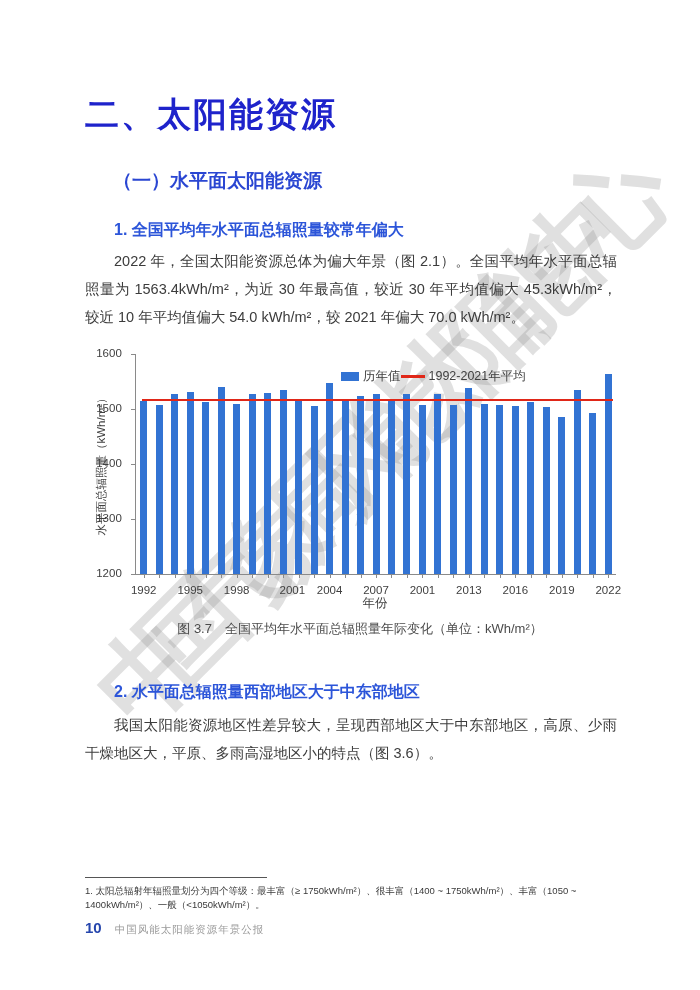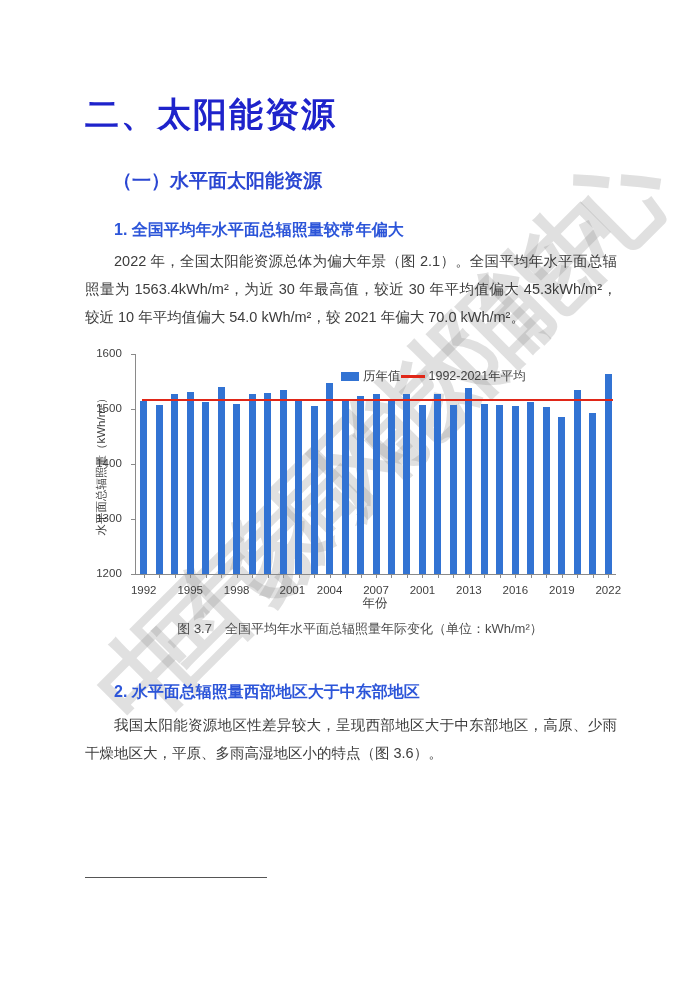--- a/index.html
+++ b/index.html
@@ -213,16 +213,21 @@
     </div>
 
     <div class="caption">图 3.7　全国平均年水平面总辐照量年际变化（单位：kWh/m²）</div>
 
     <div class="h3 s2">2. 水平面总辐照量西部地区大于中东部地区</div>
 
     <div class="para p2">我国太阳能资源地区性差异较大，呈现西部地区大于中东部地区，高原、少雨干燥地区大，平原、多雨高湿地区小的特点（图 3.6）。</div>
 
 
     <div class="footnote-rule"></div>
-
+    <div class="footnote">1. 太阳总辐射年辐照量划分为四个等级：最丰富（≥ 1750kWh/m²）、很丰富（1400 ~ 1750kWh/m²）、丰富（1050 ~ 1400kWh/m²）、一般（&lt;1050kWh/m²）。</div>
+
+    <div class="footer">
+      <span class="num">10</span>
+      <span class="label">中国风能太阳能资源年景公报</span>
+    </div>
 
   </div>
 </div>
 
 </body></html>

